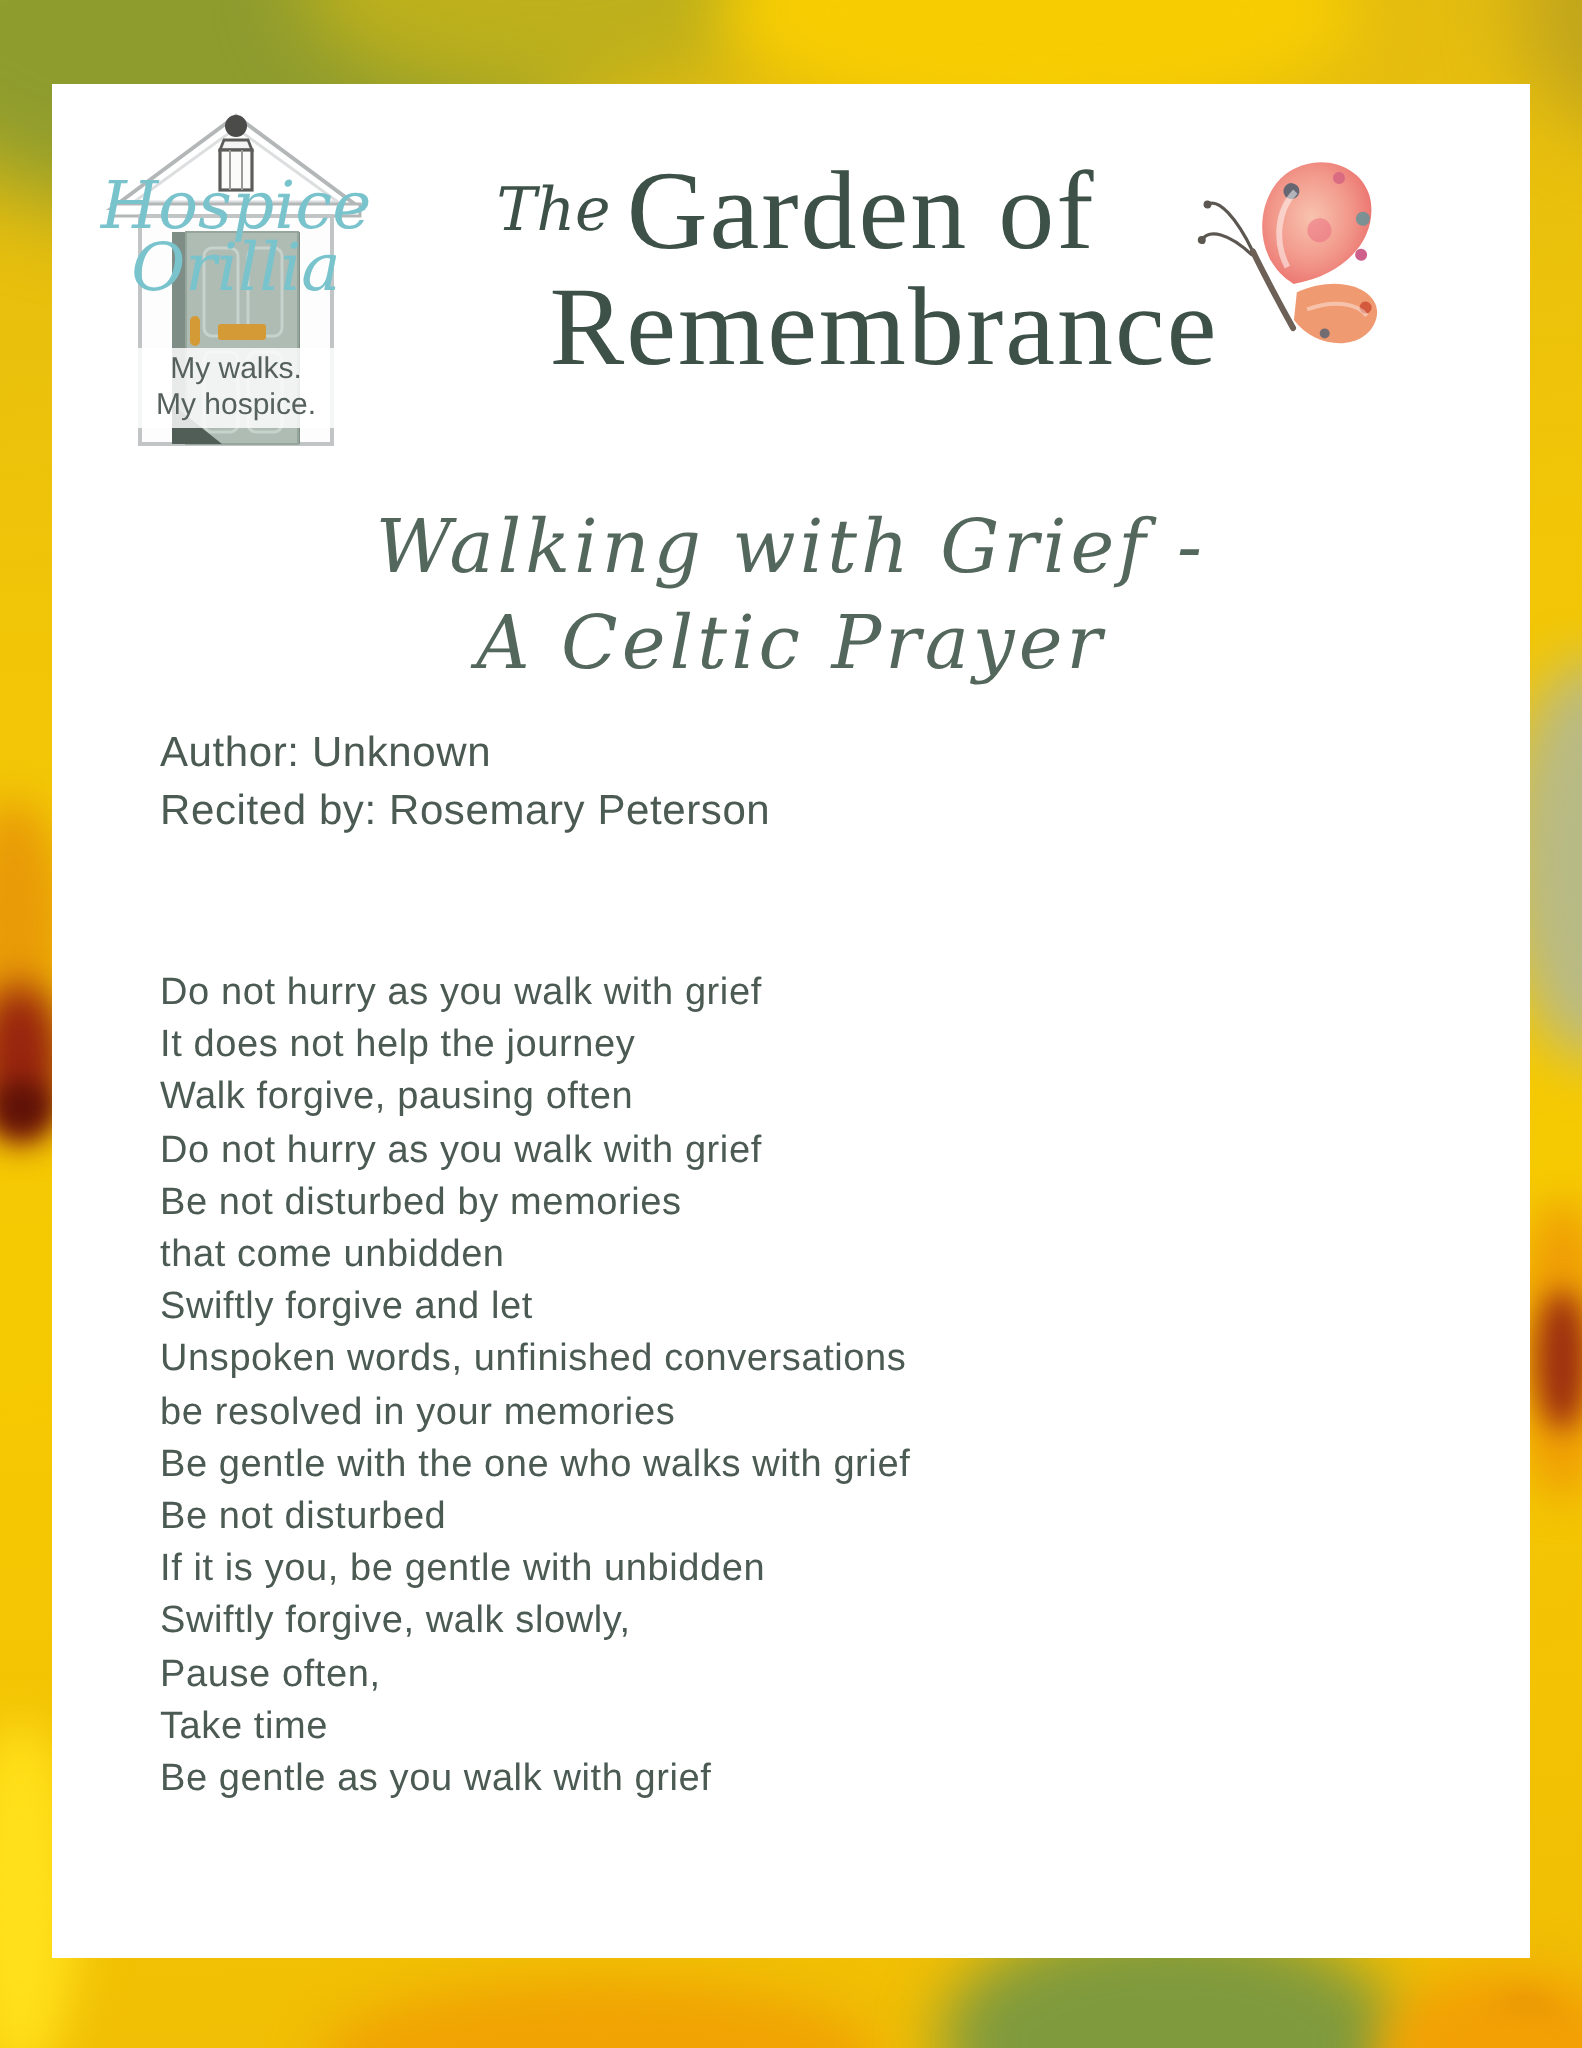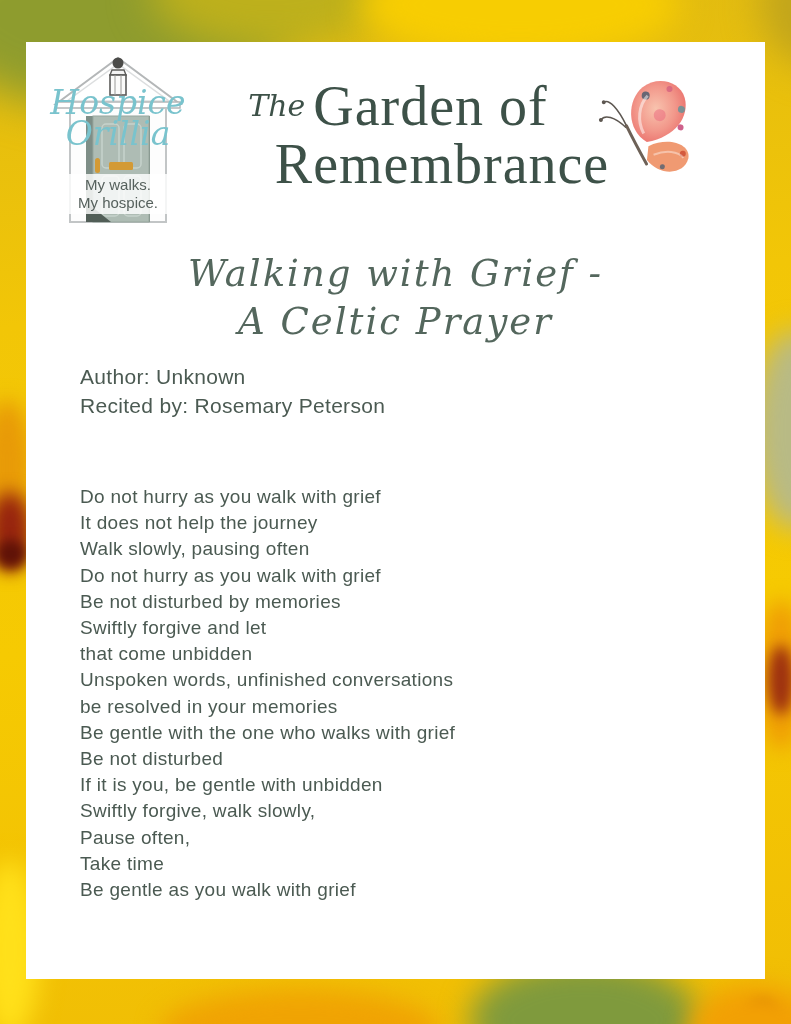--- a/index.html
+++ b/index.html
@@ -184,29 +184,29 @@
       <div>Author: Unknown</div>
       <div>Recited by: Rosemary Peterson</div>
     </div>
 
     <div class="poem-lines">
 
         <div class="poem-line">Do not hurry as you walk with grief</div>
 
         <div class="poem-line">It does not help the journey</div>
 
-        <div class="poem-line">Walk slowly, pausing often</div>
+        <div class="poem-line">Walk forgive, pausing often</div>
 
         <div class="poem-line">Do not hurry as you walk with grief</div>
 
         <div class="poem-line">Be not disturbed by memories</div>
 
+        <div class="poem-line">that come unbidden</div>
+
         <div class="poem-line">Swiftly forgive and let</div>
-
-        <div class="poem-line">that come unbidden</div>
 
         <div class="poem-line">Unspoken words, unfinished conversations</div>
 
         <div class="poem-line">be resolved in your memories</div>
 
         <div class="poem-line">Be gentle with the one who walks with grief</div>
 
         <div class="poem-line">Be not disturbed</div>
 
         <div class="poem-line">If it is you, be gentle with unbidden</div>

